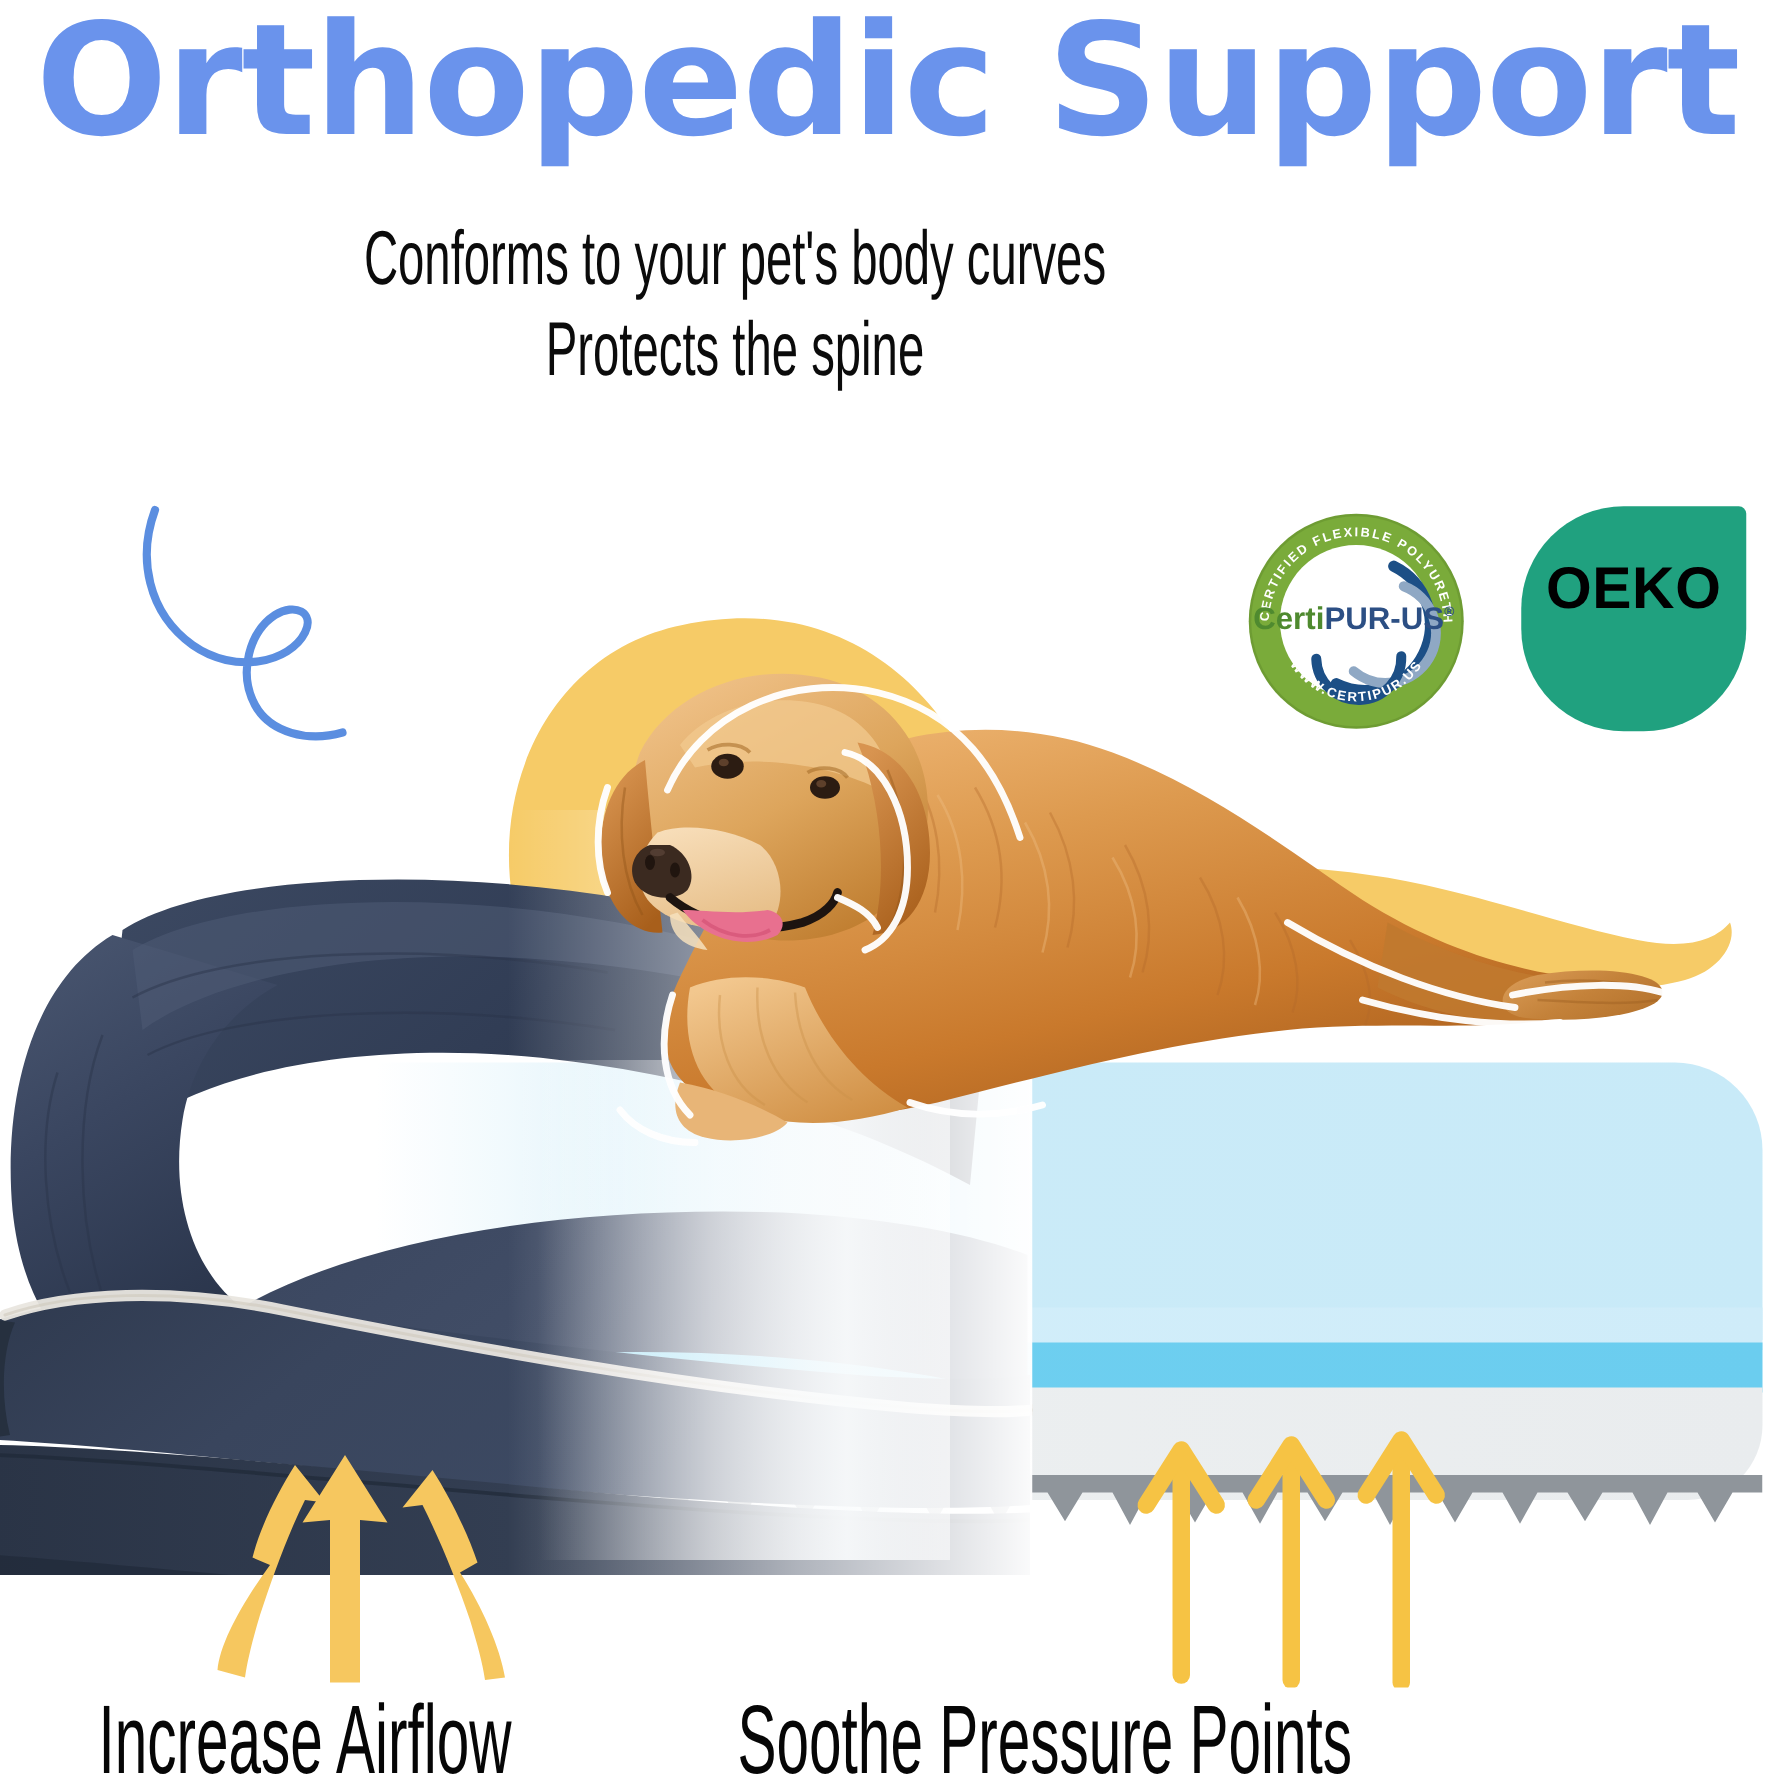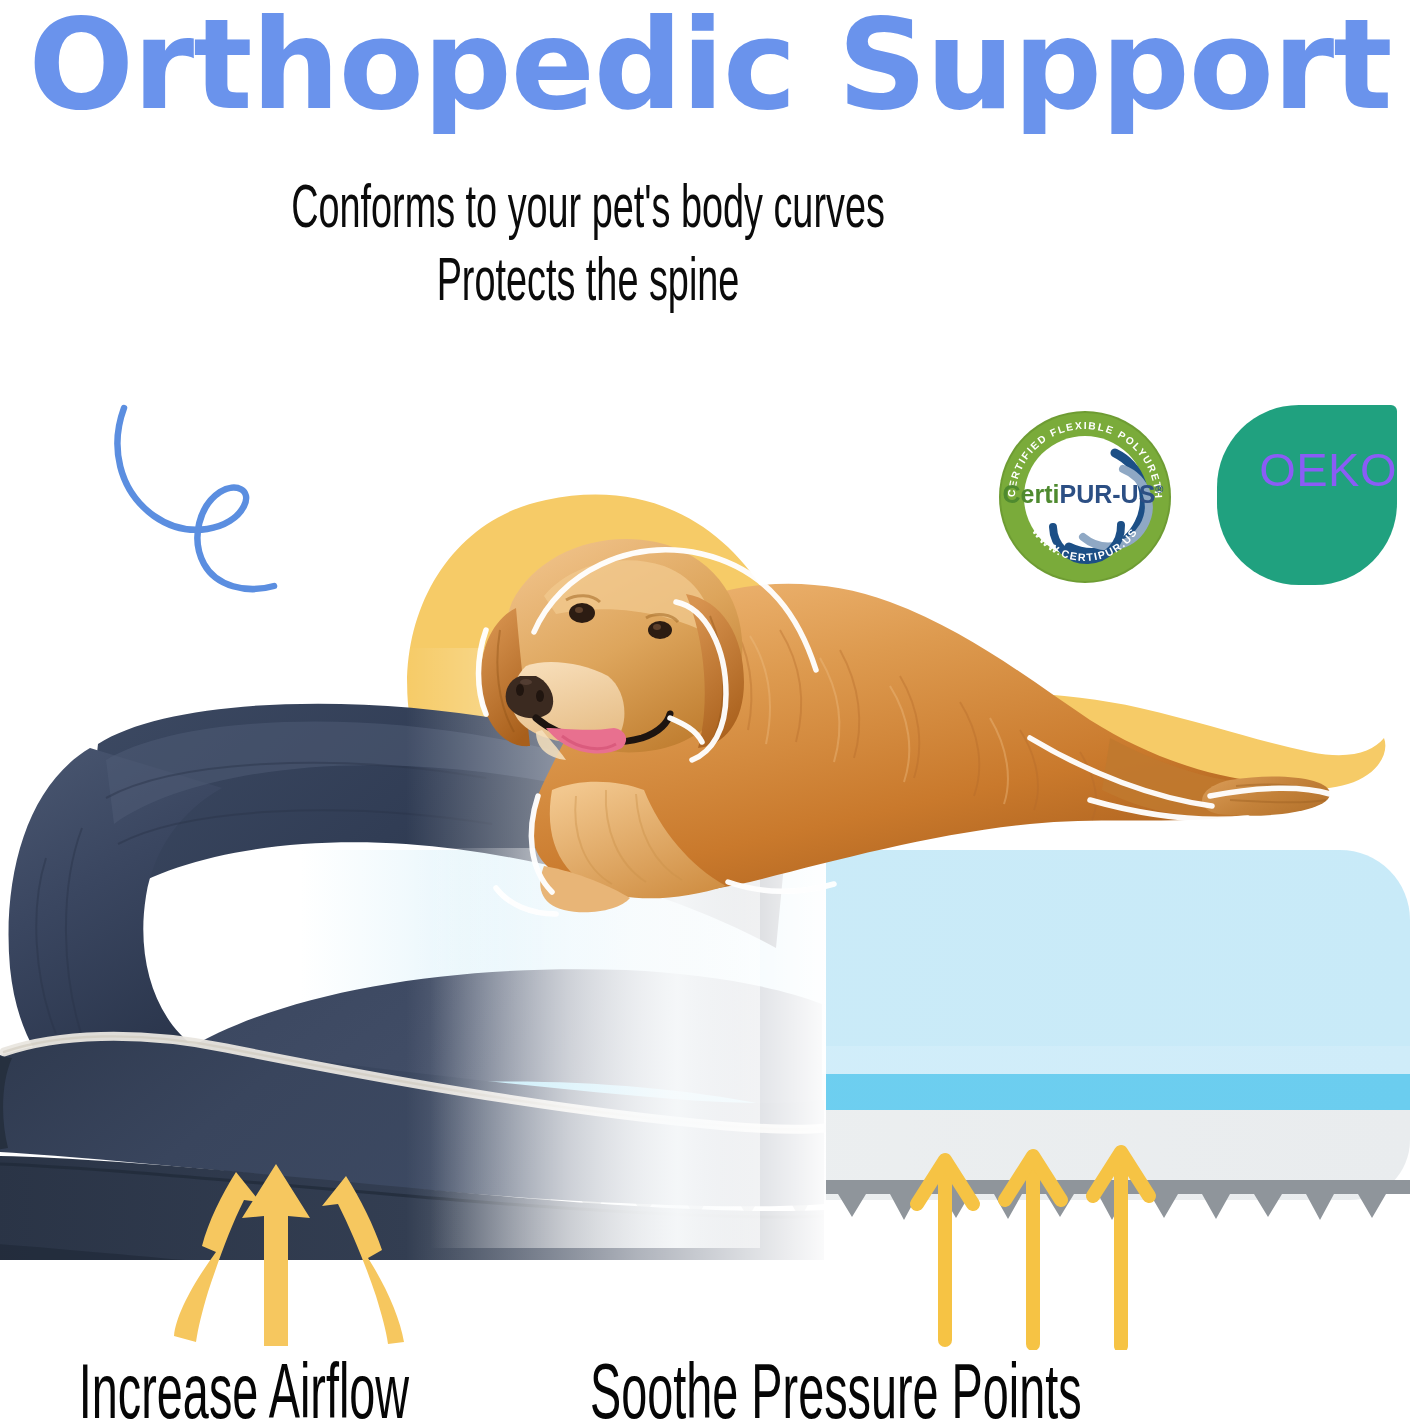--- a/index.html
+++ b/index.html
@@ -50,23 +50,23 @@
   #oekotex {
     position:absolute; left:222px; top:0px; width:180px; height:180px;
   }
   #oekotex .drop {
     position:absolute; inset:0;
     background:#20a17f;
     border-radius:82px 6px 82px 82px;
   }
   #oekotex .txt {
     position:absolute; left:0; top:40px; width:100%;
-    text-align:right; color:#8b5cf6;
+    text-align:center; color:#000000;
     font-family:"Liberation Sans", sans-serif;
-    font-weight:400; font-size:47px; line-height:50px;
+    font-weight:700; font-size:47px; line-height:50px;
     letter-spacing:0.5px;
   }
   #oekotex .txt .reg { font-size:25px; vertical-align:super; }
 
   
   #stage {
     position:absolute; left:0; top:430px; width:1420px; height:900px;
   }
 
   

